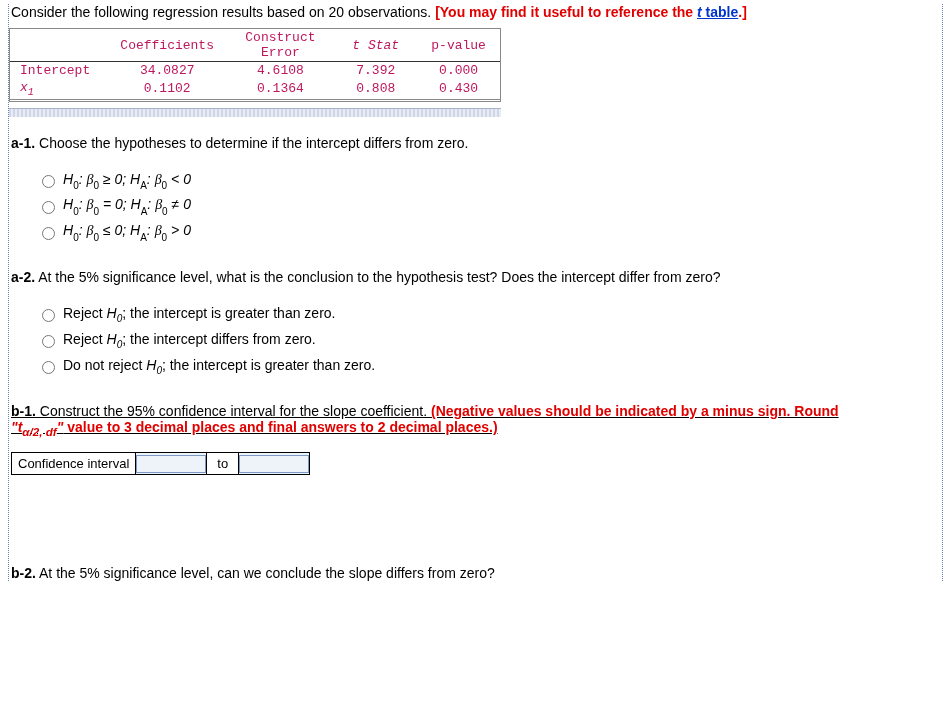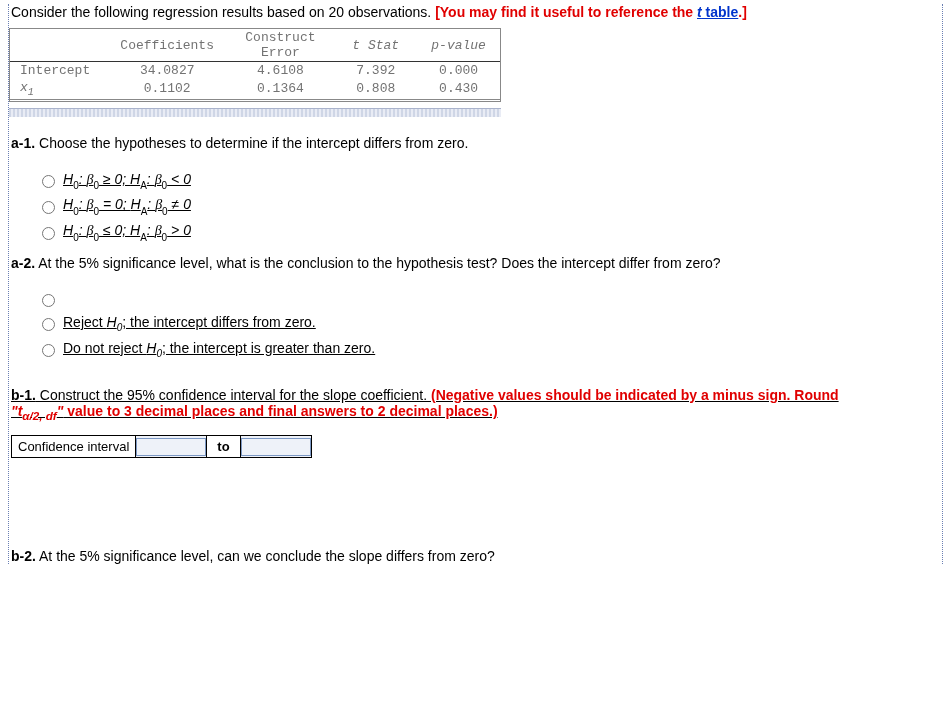--- a/index.html
+++ b/index.html
@@ -27,21 +27,21 @@
     border-bottom: 3px double #888;
     width: 490px;
     margin: 2px 0 6px 0;
     overflow: hidden;
   }
   table.reg {
     border-collapse: collapse;
     width: 100%;
     font-family: "Courier New", monospace;
     font-size: 13px;
-    color: #737373;
+    color: #be185d;
   }
   table.reg th, table.reg td {
     padding: 1px 8px;
     text-align: center;
     font-weight: normal;
   }
   table.reg th {
     border-bottom: 1px solid #333;
   }
   table.reg td.row-label {
@@ -64,21 +64,20 @@
     margin-top: 10px;
   }
   .bold { font-weight: bold; }
   .options {
     margin-left: 28px;
   }
   .option-row {
     margin: 7px 0;
     display: flex;
     align-items: center;
-    text-decoration: underline;
   }
   .option-row input[type=radio] {
     margin-right: 8px;
   }
   .math {
     font-family: Arial, sans-serif;
     font-style: italic;
   }
   .math .H { font-style: italic; }
   .math sub { font-size: 10px; font-style: normal; position: relative; top:2px;}
@@ -104,21 +103,20 @@
     background: #eef2f9;
     box-sizing: border-box;
     padding: 1px 3px;
     font-size: 12px;
   }
   .ci-table td.tofield {
     border-left: none;
     border-right: none;
     text-align: left;
     padding: 3px 10px;
-    font-weight: bold;
   }
   .ci-table td.inputcell {
     background: #eef2f9;
     padding: 0;
   }
   .spacer-lg { height: 80px; }
   .hitalic { font-style: italic; }
   .hsub { font-size: 10px; font-style: italic; vertical-align: sub; }
 </style>
 </head>
@@ -137,21 +135,21 @@
     <table class="reg">
       <thead>
         <tr>
           <th style="width:90px;"></th>
           <th style="width:110px;">Coefficients</th>
           <th style="width:110px;">
             <span>Construct</span><br>
             <span>Error</span>
           </th>
           <th style="width:90px;"><span style="font-style:italic;">t Stat</span></th>
-          <th style="width:90px;"><span style="font-style:italic;">p-value</span></th>
+          <th style="width:90px;"><span style="">p-value</span></th>
         </tr>
       </thead>
       <tbody>
         <tr>
           <td class="row-label">Intercept</td>
           <td>34.0827</td>
           <td>4.6108</td>
           <td>7.392</td>
           <td>0.000</td>
         </tr>
@@ -178,26 +176,27 @@
     <div class="option-row">
       <input type="radio" name="a1" style="">
       <span class="math"><span class="H">H</span><sub>0</sub>: <span class="beta">β</span><sub>0</sub> = 0; <span class="H">H</span><sub>A</sub>: <span class="beta">β</span><sub>0</sub> ≠ 0</span>
     </div>
     <div class="option-row">
       <input type="radio" name="a1" style="">
       <span class="math"><span class="H">H</span><sub>0</sub>: <span class="beta">β</span><sub>0</sub> ≤ 0; <span class="H">H</span><sub>A</sub>: <span class="beta">β</span><sub>0</sub> &gt; 0</span>
     </div>
   </div>
 
-  <div class="section-label" style="margin-top:14px;">
+  <div class="section-label" style="margin-top:28px;">
     <span class="bold">a-2.</span><span> At the 5% significance level, what is the conclusion to the hypothesis test? Does the intercept differ from zero?</span>
   </div>
   <div class="options">
     <div class="option-row">
       <input type="radio" name="a2" style="">
+      <span><span>Reject </span><span class="hitalic">H</span><span class="hsub">0</span><span>; the intercept is greater than zero.</span></span>
     </div>
     <div class="option-row">
       <input type="radio" name="a2" style="">
       <span><span>Reject </span><span class="hitalic">H</span><span class="hsub">0</span><span>; the intercept differs from zero.</span></span>
     </div>
     <div class="option-row">
       <input type="radio" name="a2" style="">
       <span><span>Do not reject </span><span class="hitalic">H</span><span class="hsub">0</span><span>; the intercept is greater than zero.</span></span>
     </div>
   </div>

